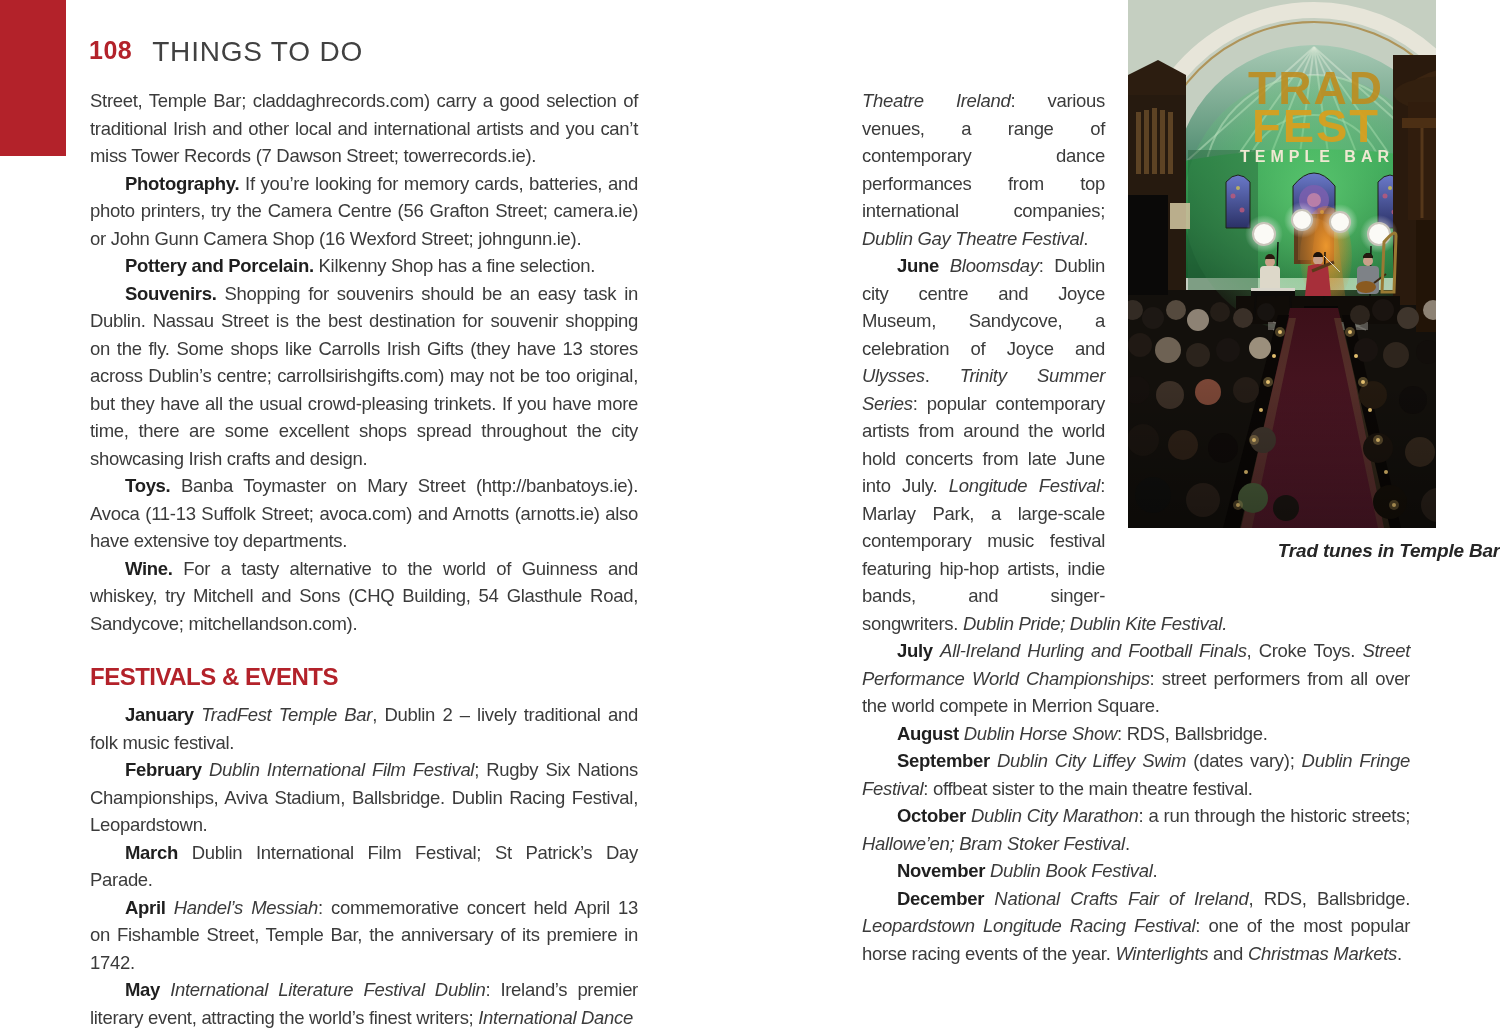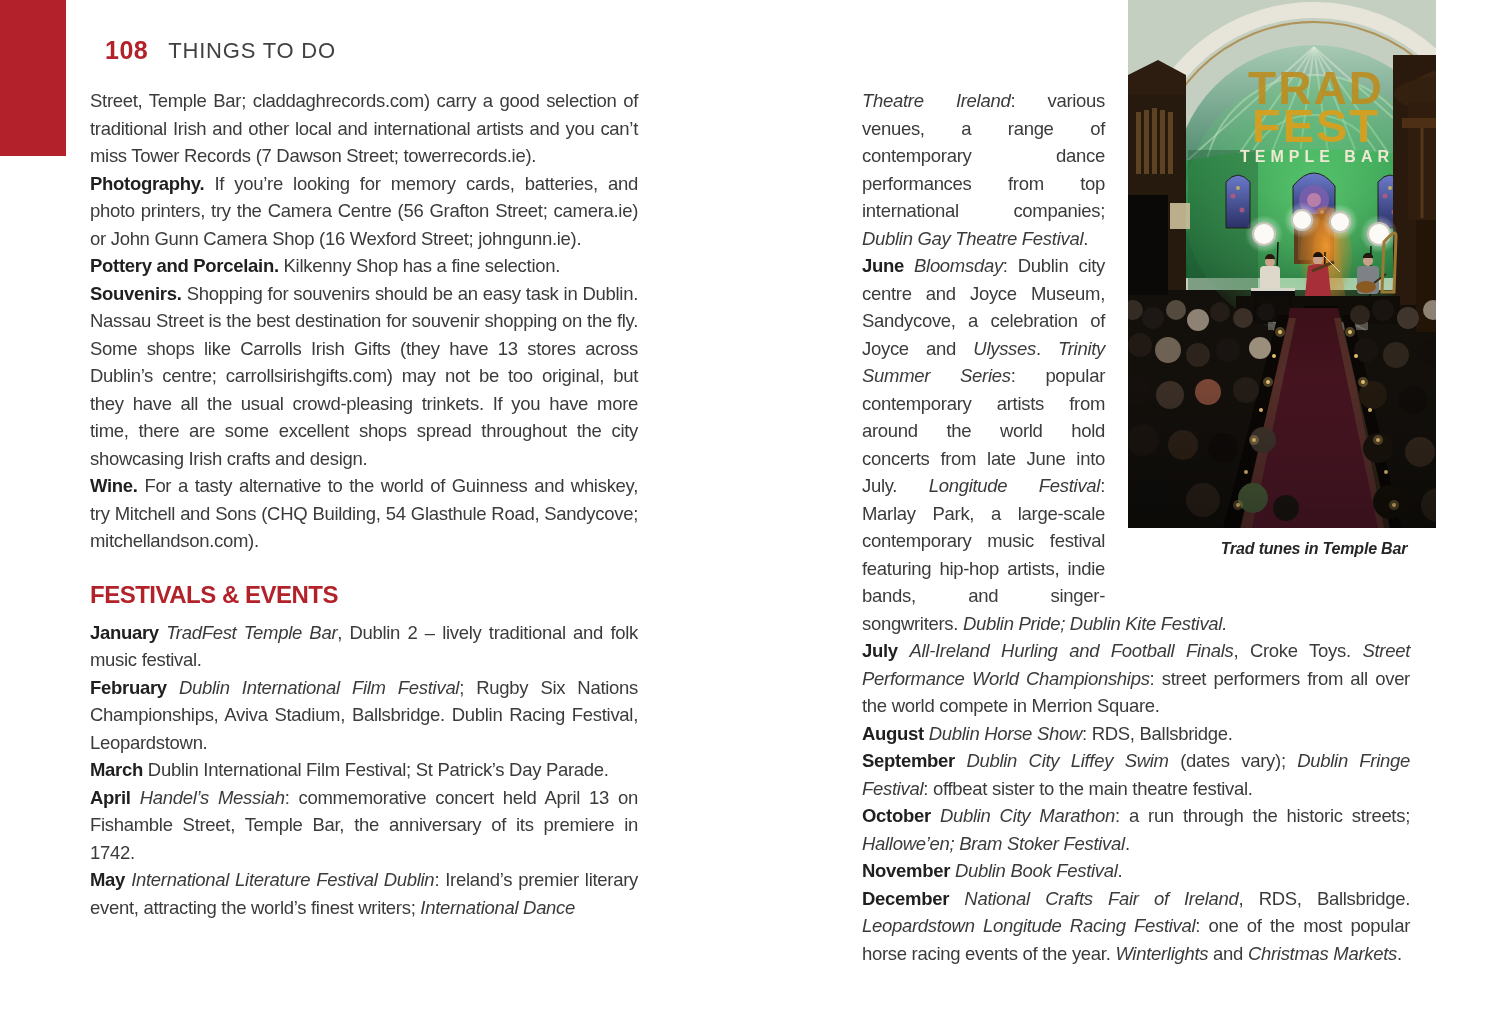--- a/index.html
+++ b/index.html
@@ -1,61 +1,62 @@
 <!DOCTYPE html>
 <html><head>
 <meta charset="utf-8">
 <style>
   html,body{margin:0;padding:0;background:#ffffff;}
   body{width:1500px;height:1029px;overflow:hidden;font-family:"Liberation Sans",sans-serif;}
   .page{position:relative;width:1500px;height:1029px;background:#ffffff;}
 
   .red-tab{position:absolute;left:0;top:0;width:66px;height:156px;background:#b3222a;}
 
-  .page-header{position:absolute;left:89px;top:36px;display:flex;align-items:center;gap:20px;margin-left:16px;}
+  .page-header{position:absolute;left:89px;top:36px;display:flex;align-items:flex-start;gap:20px;}
   .pagenum{font-size:25px;font-weight:bold;color:#b3222a;letter-spacing:0.5px;}
-  .section-title{font-size:22px;color:#414141;letter-spacing:0.8px;}
+  .section-title{font-size:28px;color:#414141;letter-spacing:0.8px;}
 
   .col{position:absolute;top:87px;width:548px;font-size:18.5px;line-height:27.5px;
        color:#3b3b3b;letter-spacing:-0.3px;}
   .left-col{left:90px;}
   .right-col{left:862px;}
   .para{margin:0;text-align:justify;}
-  .para span.b{font-weight:bold;color:#1f1f1f;}
+  .para span.b{font-weight:bold;color:#1f1f1f;margin-left:35px;}
   .para span.i{font-style:italic;}
 
   .photo-spacer{float:right;width:305px;height:518px;}
 
   h2.festivals{font-size:24px;line-height:31px;font-weight:bold;color:#b3222a;
        margin:24px 0 9px 0;letter-spacing:-0.5px;}
 
   .photo{position:absolute;left:1128px;top:0;width:308px;height:528px;margin:0;overflow:hidden;}
   .photo svg{display:block;}
 
-  .photo-caption{position:absolute;left:1128px;top:540px;width:372px;text-align:center;
-       font-size:16px;font-weight:bold;font-style:italic;color:#262626;letter-spacing:-0.2px;}
+  .photo-caption{position:absolute;left:1128px;top:540px;width:372px;text-align:right;
+       font-size:19px;font-weight:bold;font-style:italic;color:#262626;letter-spacing:-0.2px;}
 </style>
 </head>
 <body>
 
 <div class="page">
 
   <div class="red-tab"></div>
 
   <header class="page-header">
     <span class="pagenum">108</span>
     <span class="section-title">THINGS TO DO</span>
   </header>
 
   <main class="col left-col">
     <div>
         <p class="para"><span>Street, Temple Bar; claddaghrecords.com) carry a good selection of traditional Irish and other local and international artists and you can’t miss Tower Records (7 Dawson Street; towerrecords.ie).</span></p>
         <p class="para"><span class="b">Photography.</span><span> If you’re looking for memory cards, batteries, and photo printers, try the Camera Centre (56 Grafton Street; camera.ie) or John Gunn Camera Shop (16 Wexford Street; johngunn.ie).</span></p>
         <p class="para"><span class="b">Pottery and Porcelain.</span><span> Kilkenny Shop has a fine selection.</span></p>
         <p class="para"><span class="b">Souvenirs.</span><span> Shopping for souvenirs should be an easy task in Dublin. Nassau Street is the best destination for souvenir shopping on the fly. Some shops like Carrolls Irish Gifts (they have 13 stores across Dublin’s centre; carrollsirishgifts.com) may not be too original, but they have all the usual crowd-pleasing trinkets. If you have more time, there are some excellent shops spread throughout the city showcasing Irish crafts and design.</span></p>
+        <p class="para"><span class="b">Toys.</span><span> Banba Toymaster on Mary Street (http://banbatoys.ie). Avoca (11-13 Suffolk Street; avoca.com) and Arnotts (arnotts.ie) also have extensive toy departments.</span></p>
         <p class="para"><span class="b">Wine.</span><span> For a tasty alternative to the world of Guinness and whiskey, try Mitchell and Sons (CHQ Building, 54 Glasthule Road, Sandycove; mitchellandson.com).</span></p>
       </div>
     <h2 class="festivals">FESTIVALS &amp; EVENTS</h2>
     <div>
         <p class="para"><span class="b">January </span><span class="i">TradFest Temple Bar</span><span>, Dublin 2 – lively traditional and folk music festival.</span></p>
         <p class="para"><span class="b">February </span><span class="i">Dublin International Film Festival</span><span>; Rugby Six Nations Championships, Aviva Stadium, Ballsbridge. Dublin Racing Festival, Leopardstown.</span></p>
         <p class="para"><span class="b">March </span><span>Dublin International Film Festival; St Patrick’s Day Parade.</span></p>
         <p class="para"><span class="b">April </span><span class="i">Handel’s Messiah</span><span>: commemorative concert held April 13 on Fishamble Street, Temple Bar, the anniversary of its premiere in 1742.</span></p>
         <p class="para"><span class="b">May </span><span class="i">International Literature Festival Dublin</span><span>: Ireland’s premier literary event, attracting the world’s finest writers; </span><span class="i">International Dance</span></p>
       </div>

